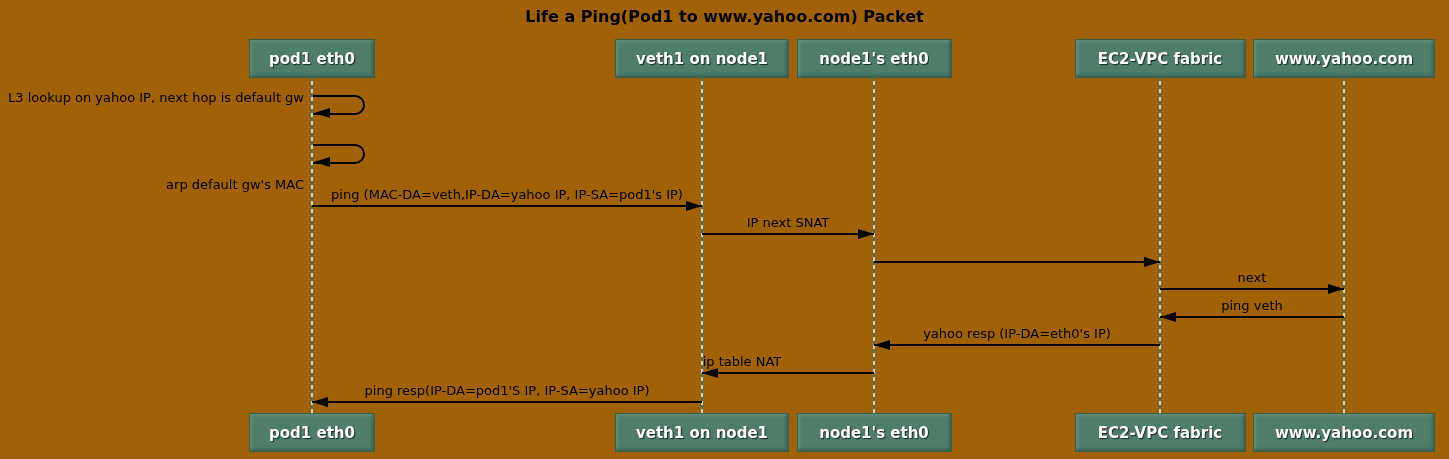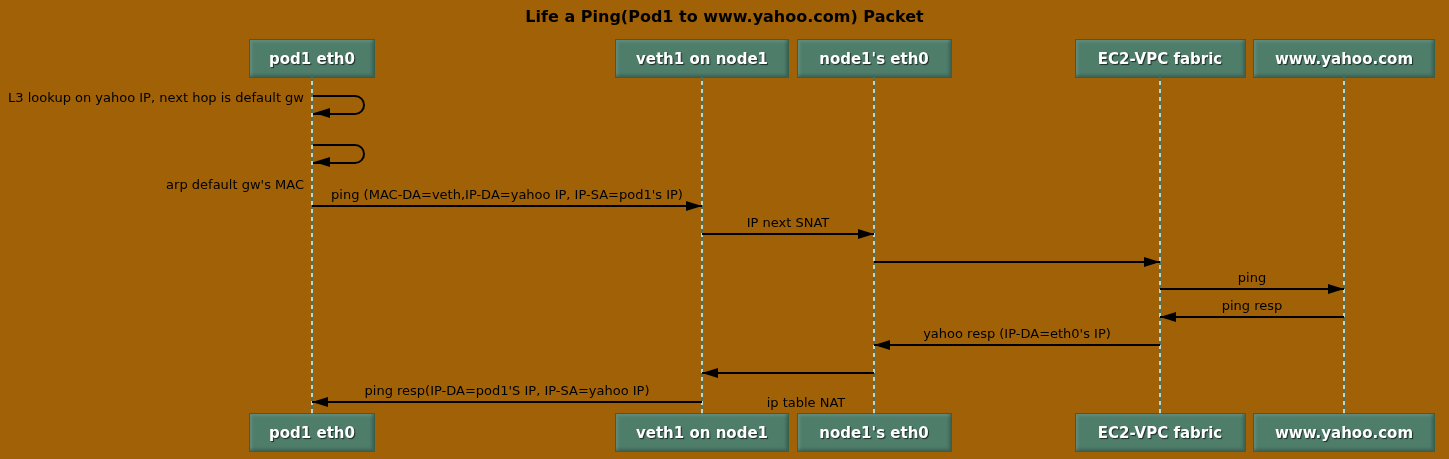--- a/index.html
+++ b/index.html
@@ -110,26 +110,26 @@
     <div class="mline" style="left: 312px; top: 205px; width: 390px;"></div>
     <div class="arrow-r" style="left: 686px; top: 201px;"></div>
     <div class="mlabel" style="left: 507px; top: 187px;">ping (MAC-DA=veth,IP-DA=yahoo IP, IP-SA=pod1's IP)</div>
     <div class="mline" style="left: 702px; top: 233px; width: 172px;"></div>
     <div class="arrow-r" style="left: 858px; top: 229px;"></div>
     <div class="mlabel" style="left: 788px; top: 215px;">IP next SNAT</div>
     <div class="mline" style="left: 874px; top: 261px; width: 286px;"></div>
     <div class="arrow-r" style="left: 1144px; top: 257px;"></div>
     <div class="mline" style="left: 1160px; top: 288px; width: 184px;"></div>
     <div class="arrow-r" style="left: 1328px; top: 284px;"></div>
-    <div class="mlabel" style="left: 1252px; top: 270px;">ping</div>
+    <div class="mlabel" style="left: 1252px; top: 270px;">next</div>
     <div class="mline" style="left: 1160px; top: 316px; width: 184px;"></div>
     <div class="arrow-l" style="left: 1160px; top: 312px;"></div>
-    <div class="mlabel" style="left: 1252px; top: 298px;">ping resp</div>
+    <div class="mlabel" style="left: 1252px; top: 298px;">ping veth</div>
     <div class="mline" style="left: 874px; top: 344px; width: 286px;"></div>
     <div class="arrow-l" style="left: 874px; top: 340px;"></div>
     <div class="mlabel" style="left: 1017px; top: 326px;">yahoo resp (IP-DA=eth0's IP)</div>
     <div class="mline" style="left: 702px; top: 372px; width: 172px;"></div>
     <div class="arrow-l" style="left: 702px; top: 368px;"></div>
-    <div class="mlabel" style="left: 806px; top: 354px; margin-top: 41px;">ip table NAT</div>
+    <div class="mlabel" style="left: 742px; top: 354px;">ip table NAT</div>
     <div class="mline" style="left: 312px; top: 401px; width: 390px;"></div>
     <div class="arrow-l" style="left: 312px; top: 397px;"></div>
     <div class="mlabel" style="left: 507px; top: 383px;">ping resp(IP-DA=pod1'S IP, IP-SA=yahoo IP)</div>
   </div>
 
 </body></html>

